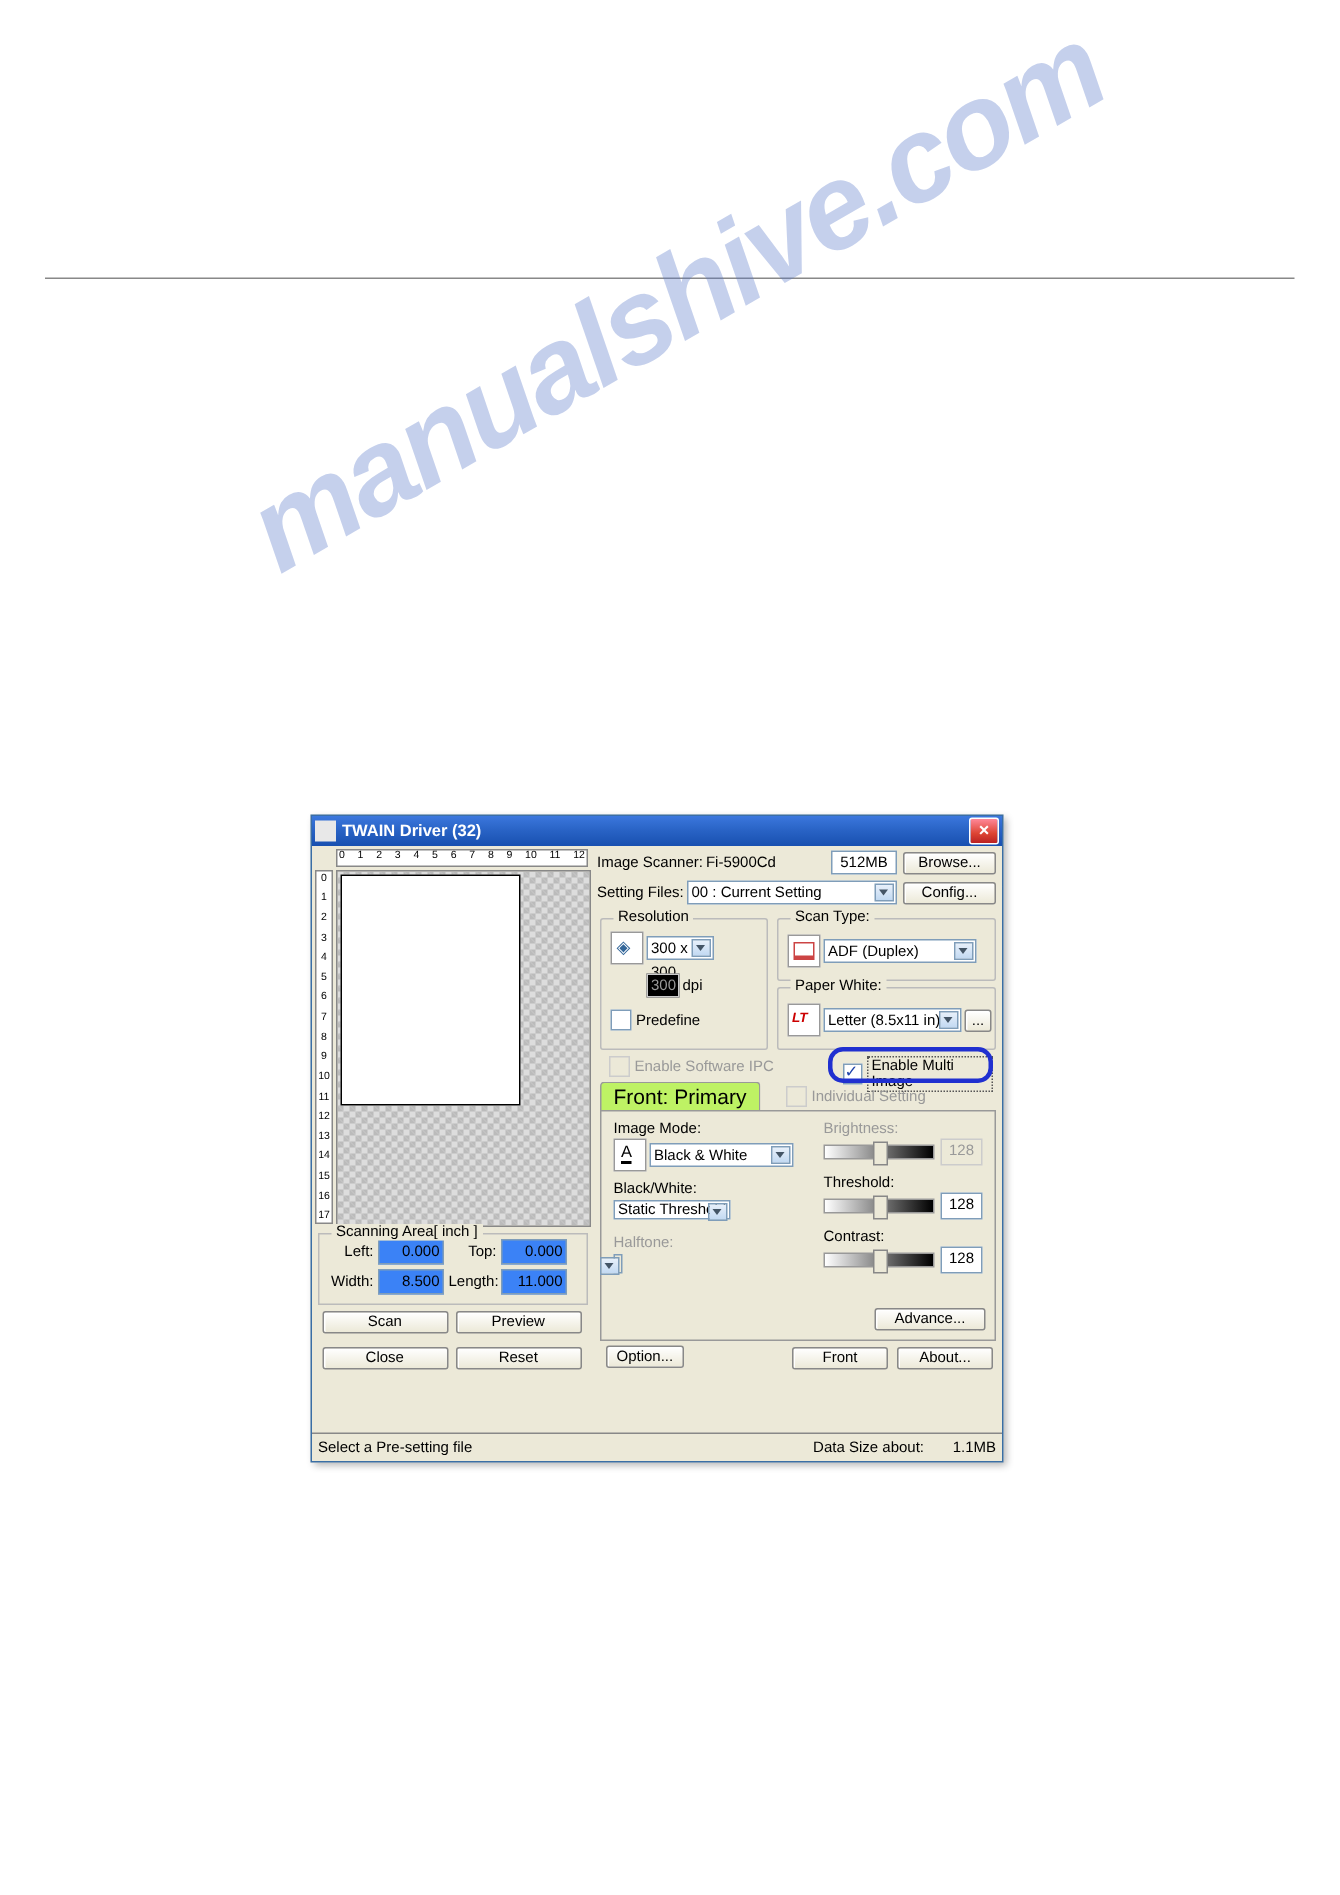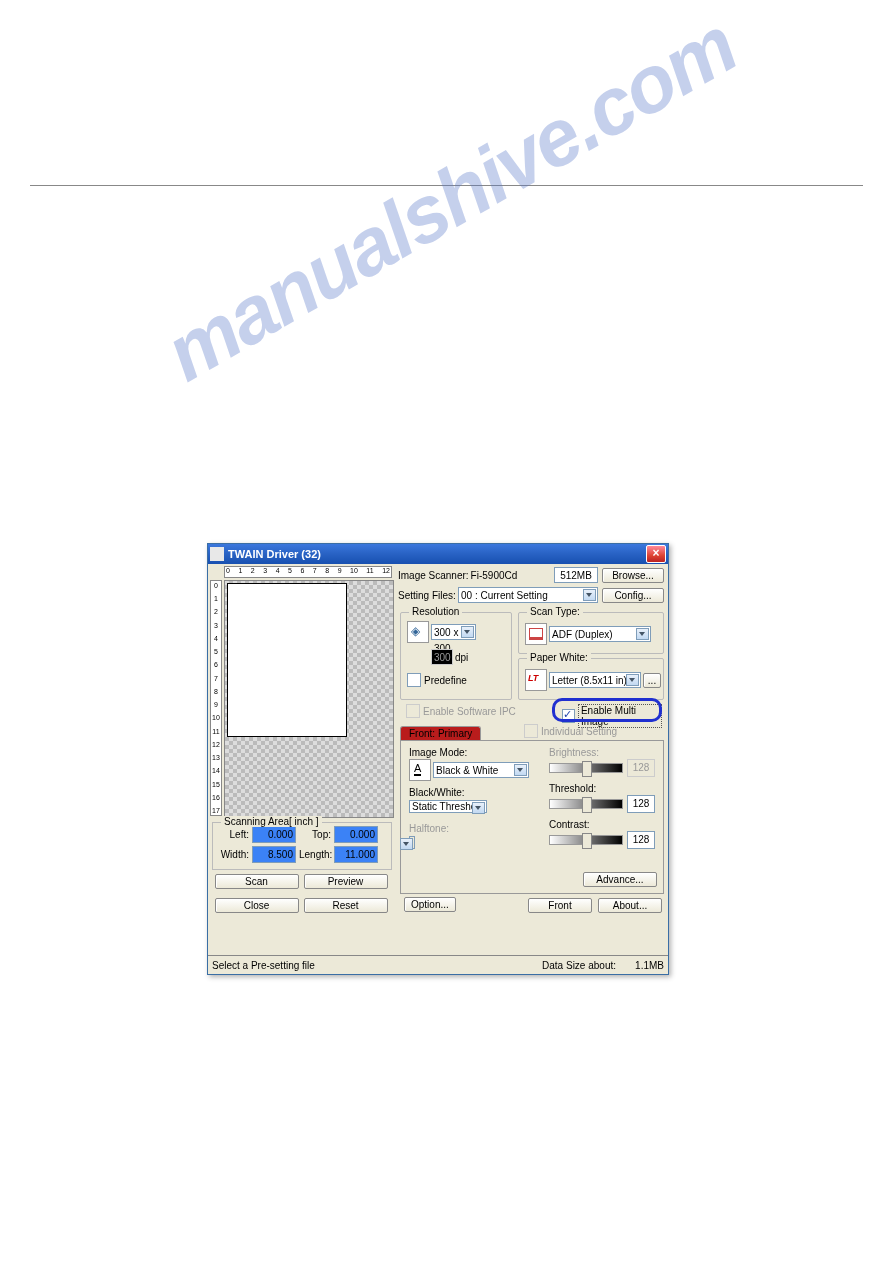--- a/index.html
+++ b/index.html
@@ -342,25 +342,25 @@
     padding: 0 4px;
     font-size: 10px;
   }
   .tab-strip {
     position: absolute;
     height: 18px;
     display: flex;
     align-items: flex-end;
   }
   .tab {
-    background: #b91c1c;
+    background: #bef264;
     border: 1px solid #999;
     border-bottom: none;
     padding: 1px 8px;
-    font-size: 10px;
+    font-size: 14px;
     border-radius: 3px 3px 0 0;
     margin-right: 2px;
   }
   .tab-panel {
     position: absolute;
     border: 1px solid #999;
     background: #ece9d8;
   }
 </style>
 </head>

